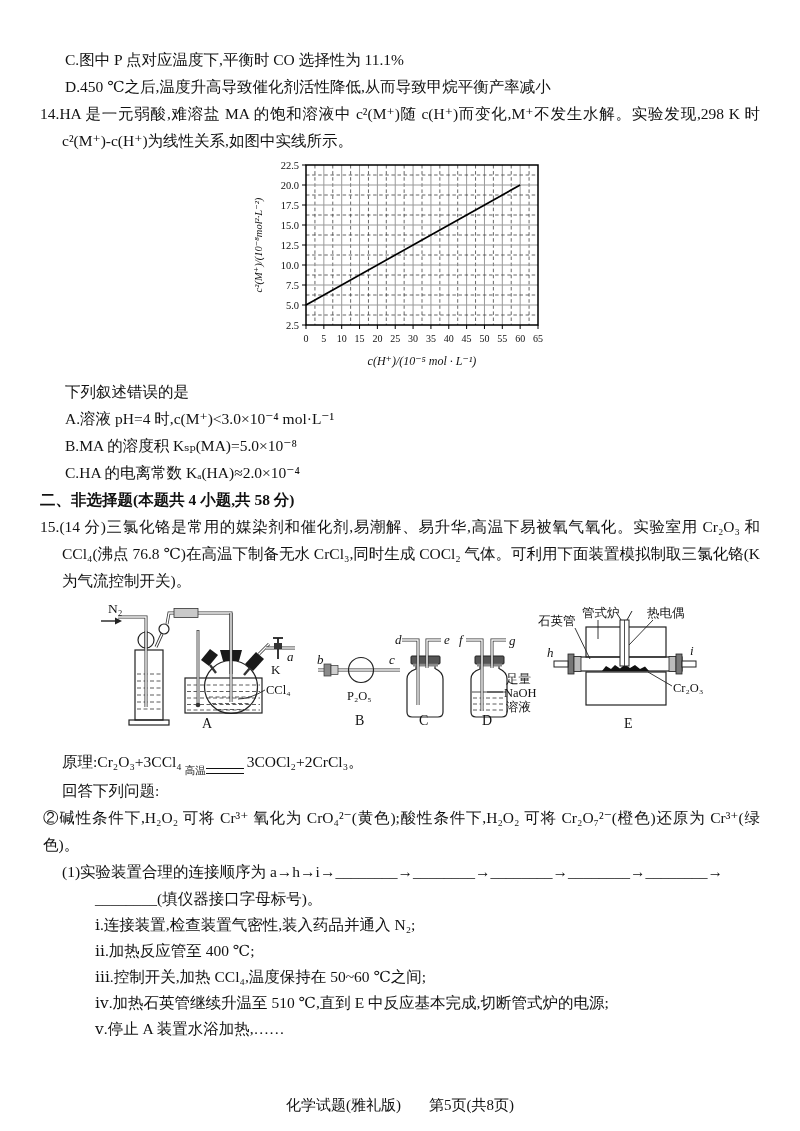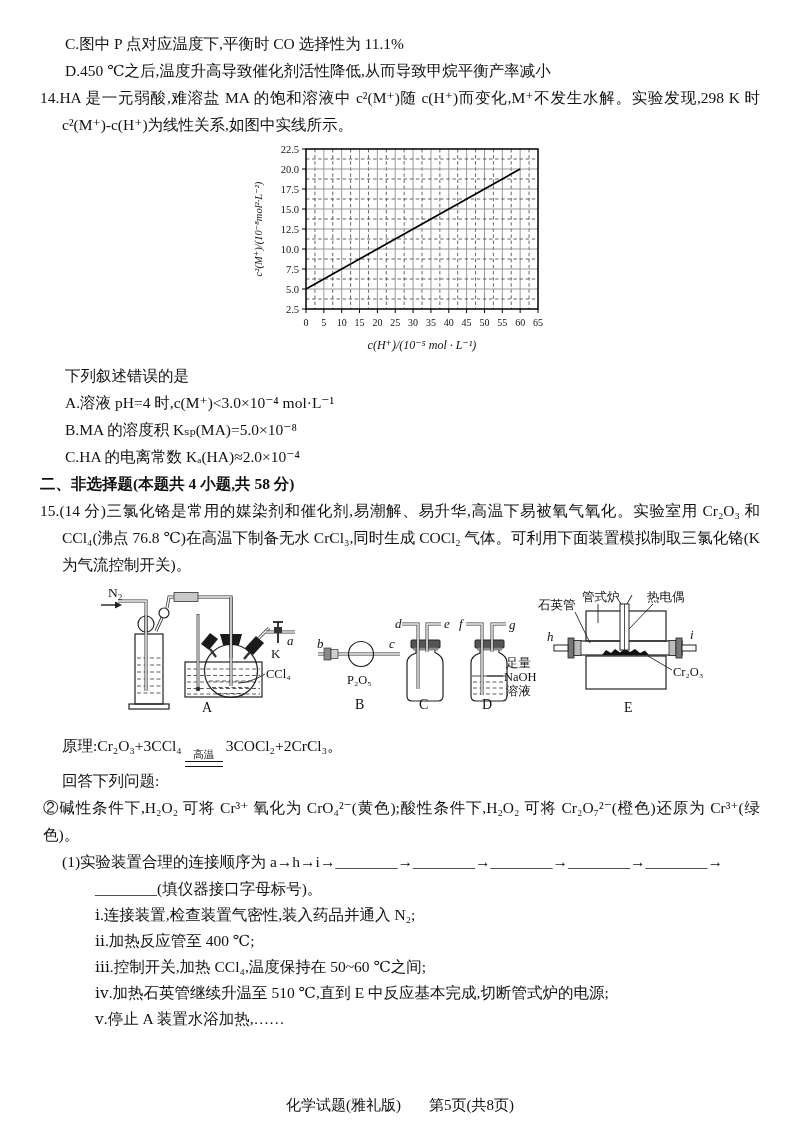--- a/index.html
+++ b/index.html
@@ -1,30 +1,30 @@
 <!DOCTYPE html>
 <html><head>
 <meta charset="utf-8">
 <style>
   html,body{margin:0;padding:0;background:#fff;}
   .page{position:relative;width:800px;height:1131px;background:#fff;color:#111;
         font-family:"Liberation Serif","DejaVu Serif",serif;font-size:15.5px;
-        box-sizing:border-box;padding:30px 40px 0 40px;overflow:hidden;}
+        box-sizing:border-box;padding:46px 40px 0 40px;overflow:hidden;}
   .ln{line-height:27px;text-align:justify;}
   .opt{padding-left:25px;}
   .hang{padding-left:22px;text-indent:-22px;}
   .ind22{padding-left:22px;}
   .ind3{padding-left:3px;}
   .ind55{padding-left:55px;}
   .steps .ln{line-height:26px;}
   .qnum{display:inline;}
   .bold{font-weight:bold;}
   .chart-wrap{margin:4px 0 4px 210px;}
   .figure-wrap{margin:2px 0 2px 58px;}
-  .overeq{display:inline-flex;flex-direction:column;align-items:center;
+  .overeq{display:inline-flex;flex-direction:row;align-items:center;
           vertical-align:-7px;margin:0 3px;}
   .overeq .cond{font-size:10.5px;line-height:12px;}
   .overeq .dline{width:38px;height:4px;border-top:1.2px solid #111;border-bottom:1.2px solid #111;}
   .footer{position:absolute;left:0;right:0;bottom:16px;text-align:center;font-size:15px;}
   .footer span{margin:0 14px;}
   
   .flab{fill:#111;}
   .itl{font-style:italic;}
   .to{stroke:#333;stroke-width:3;fill:none;}
   .ti{stroke:#fff;stroke-width:1.4;fill:none;}

